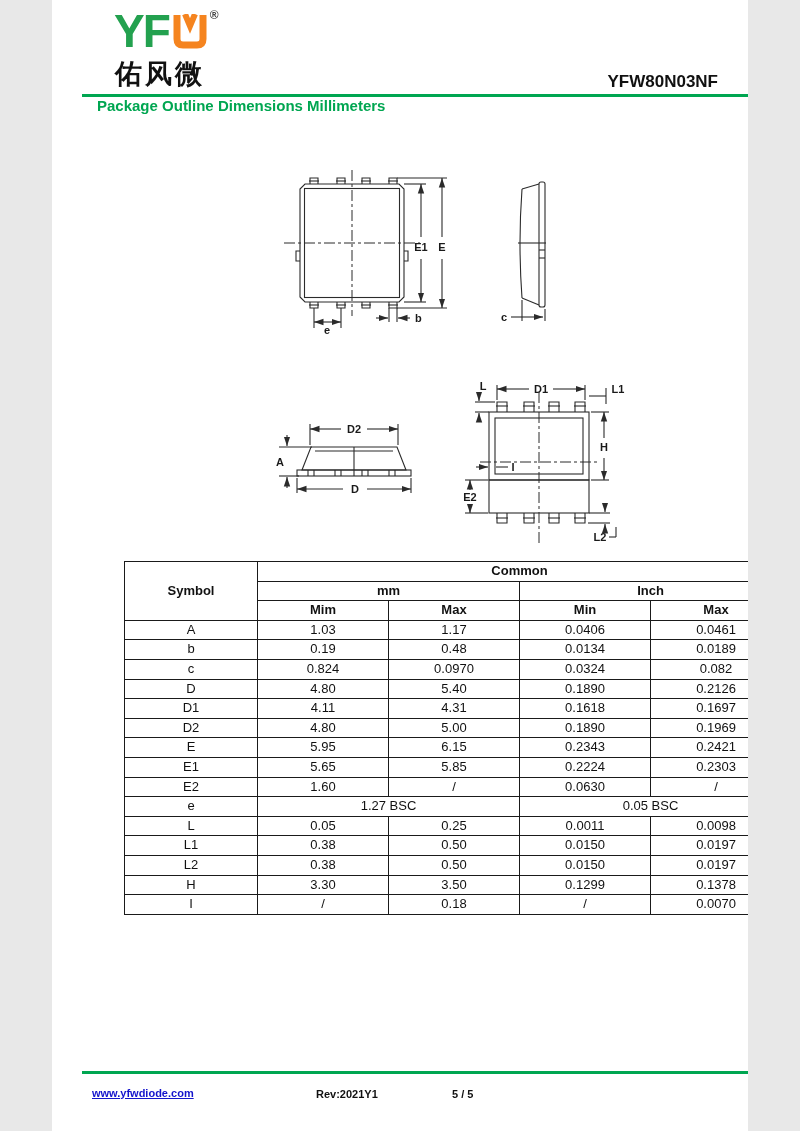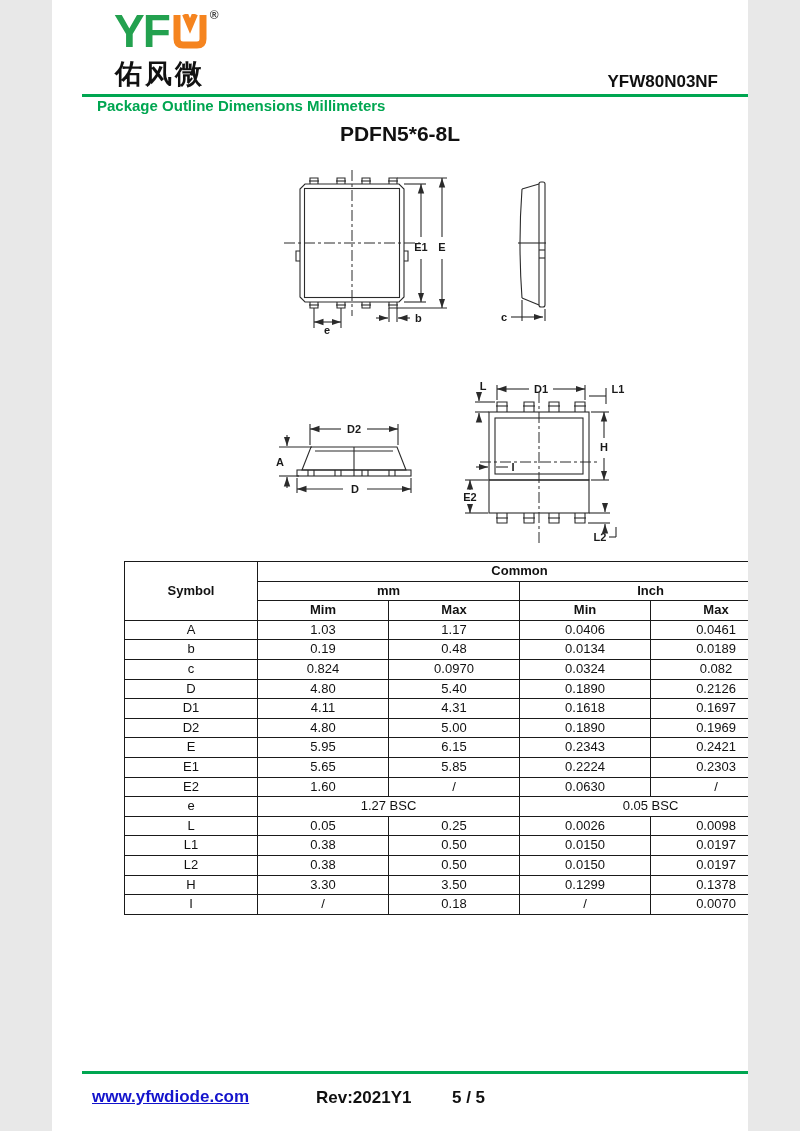--- a/index.html
+++ b/index.html
@@ -26,21 +26,21 @@
   .drawings .dim{font:bold 11px "Liberation Sans","DejaVu Sans",sans-serif;fill:#1a1a1a;stroke:none;text-anchor:middle;}
   
   .dim-table{
     position:absolute;left:72px;top:561px;width:657px;border-collapse:collapse;table-layout:fixed;
     font-size:13px;color:#111;text-align:center;
   }
   .dim-table th,.dim-table td{border:1px solid #1a1a1a;padding:0;height:18.6px;line-height:18.6px;overflow:hidden;}
   .dim-table th{font-weight:bold;}
   .dim-table td{font-weight:normal;}
   
-  .footer-text{position:absolute;font-size:17px;font-weight:bold;color:#111;white-space:nowrap;}
+  .footer-text{position:absolute;font-size:11px;font-weight:bold;color:#111;white-space:nowrap;}
   .website{left:40px;top:1087px;color:#1414CC;text-decoration:underline;}
   .rev{left:240px;top:1088px;padding-left:24px;}
   .pageno{left:400px;top:1088px;}
   .company{left:528px;top:1087px;}
 </style>
 </head>
 <body>
 
 <div class="page">
 
@@ -49,21 +49,20 @@
     <svg class="logo-w" width="36" height="36" viewBox="0 0 36 36">
       <path d="M5,1 L5,25 Q5,31 11,31 L25,31 Q31,31 31,25 L31,1" fill="none" stroke="#F5841F" stroke-width="7"></path>
       <path d="M13,0 L18,12 L23,0" fill="none" stroke="#F5841F" stroke-width="6"></path>
     </svg>
     <span class="logo-r">®</span>
   </div>
   <div class="logo-cn">佑风微</div>
   <div class="part-number">YFW80N03NF</div>
   <div class="green-rule top"></div>
   <div class="section-title">Package Outline Dimensions Millimeters</div>
-  <div class="pkg-title">PDFN5*6-8L</div>
 
   <svg class="drawings" width="800" height="560" viewBox="0 0 800 560">
     <defs>
       <marker id="arr" viewBox="0 0 10 8" markerWidth="10" markerHeight="8" refX="9.5" refY="4" orient="auto-start-reverse" markerUnits="userSpaceOnUse">
         <path d="M0,0.8 L9.5,4 L0,7.2 Z" fill="#2b2b2b"></path>
       </marker>
     </defs>
 
     <g>
       <path class="ln" d="M253,184 H347 L352,189 V297 L347,302 H253 L248,297 V189 Z"></path>
@@ -317,21 +316,21 @@
     </tr>
     <tr>
       <td>e</td>
       <td colspan="2">1.27 BSC</td>
       <td colspan="2">0.05 BSC</td>
     </tr>
     <tr>
       <td>L</td>
       <td>0.05</td>
       <td>0.25</td>
-      <td>0.0026</td>
+      <td>0.0011</td>
       <td>0.0098</td>
     </tr>
     <tr>
       <td>L1</td>
       <td>0.38</td>
       <td>0.50</td>
       <td>0.0150</td>
       <td>0.0197</td>
     </tr>
     <tr>

